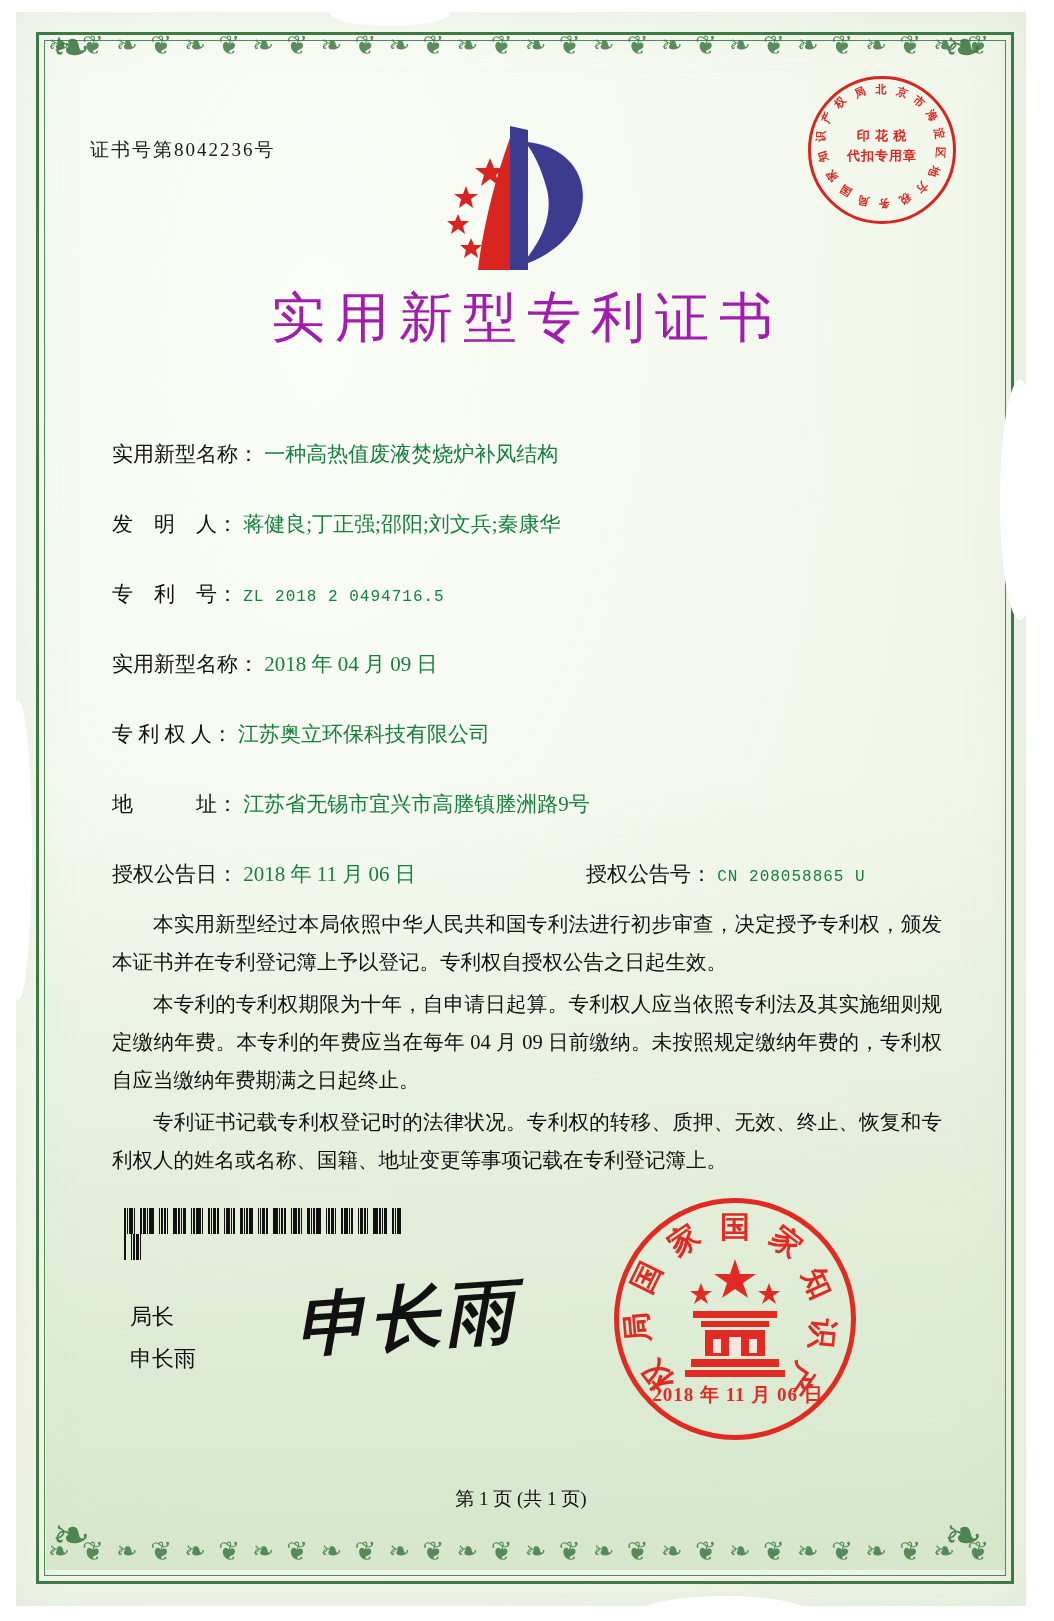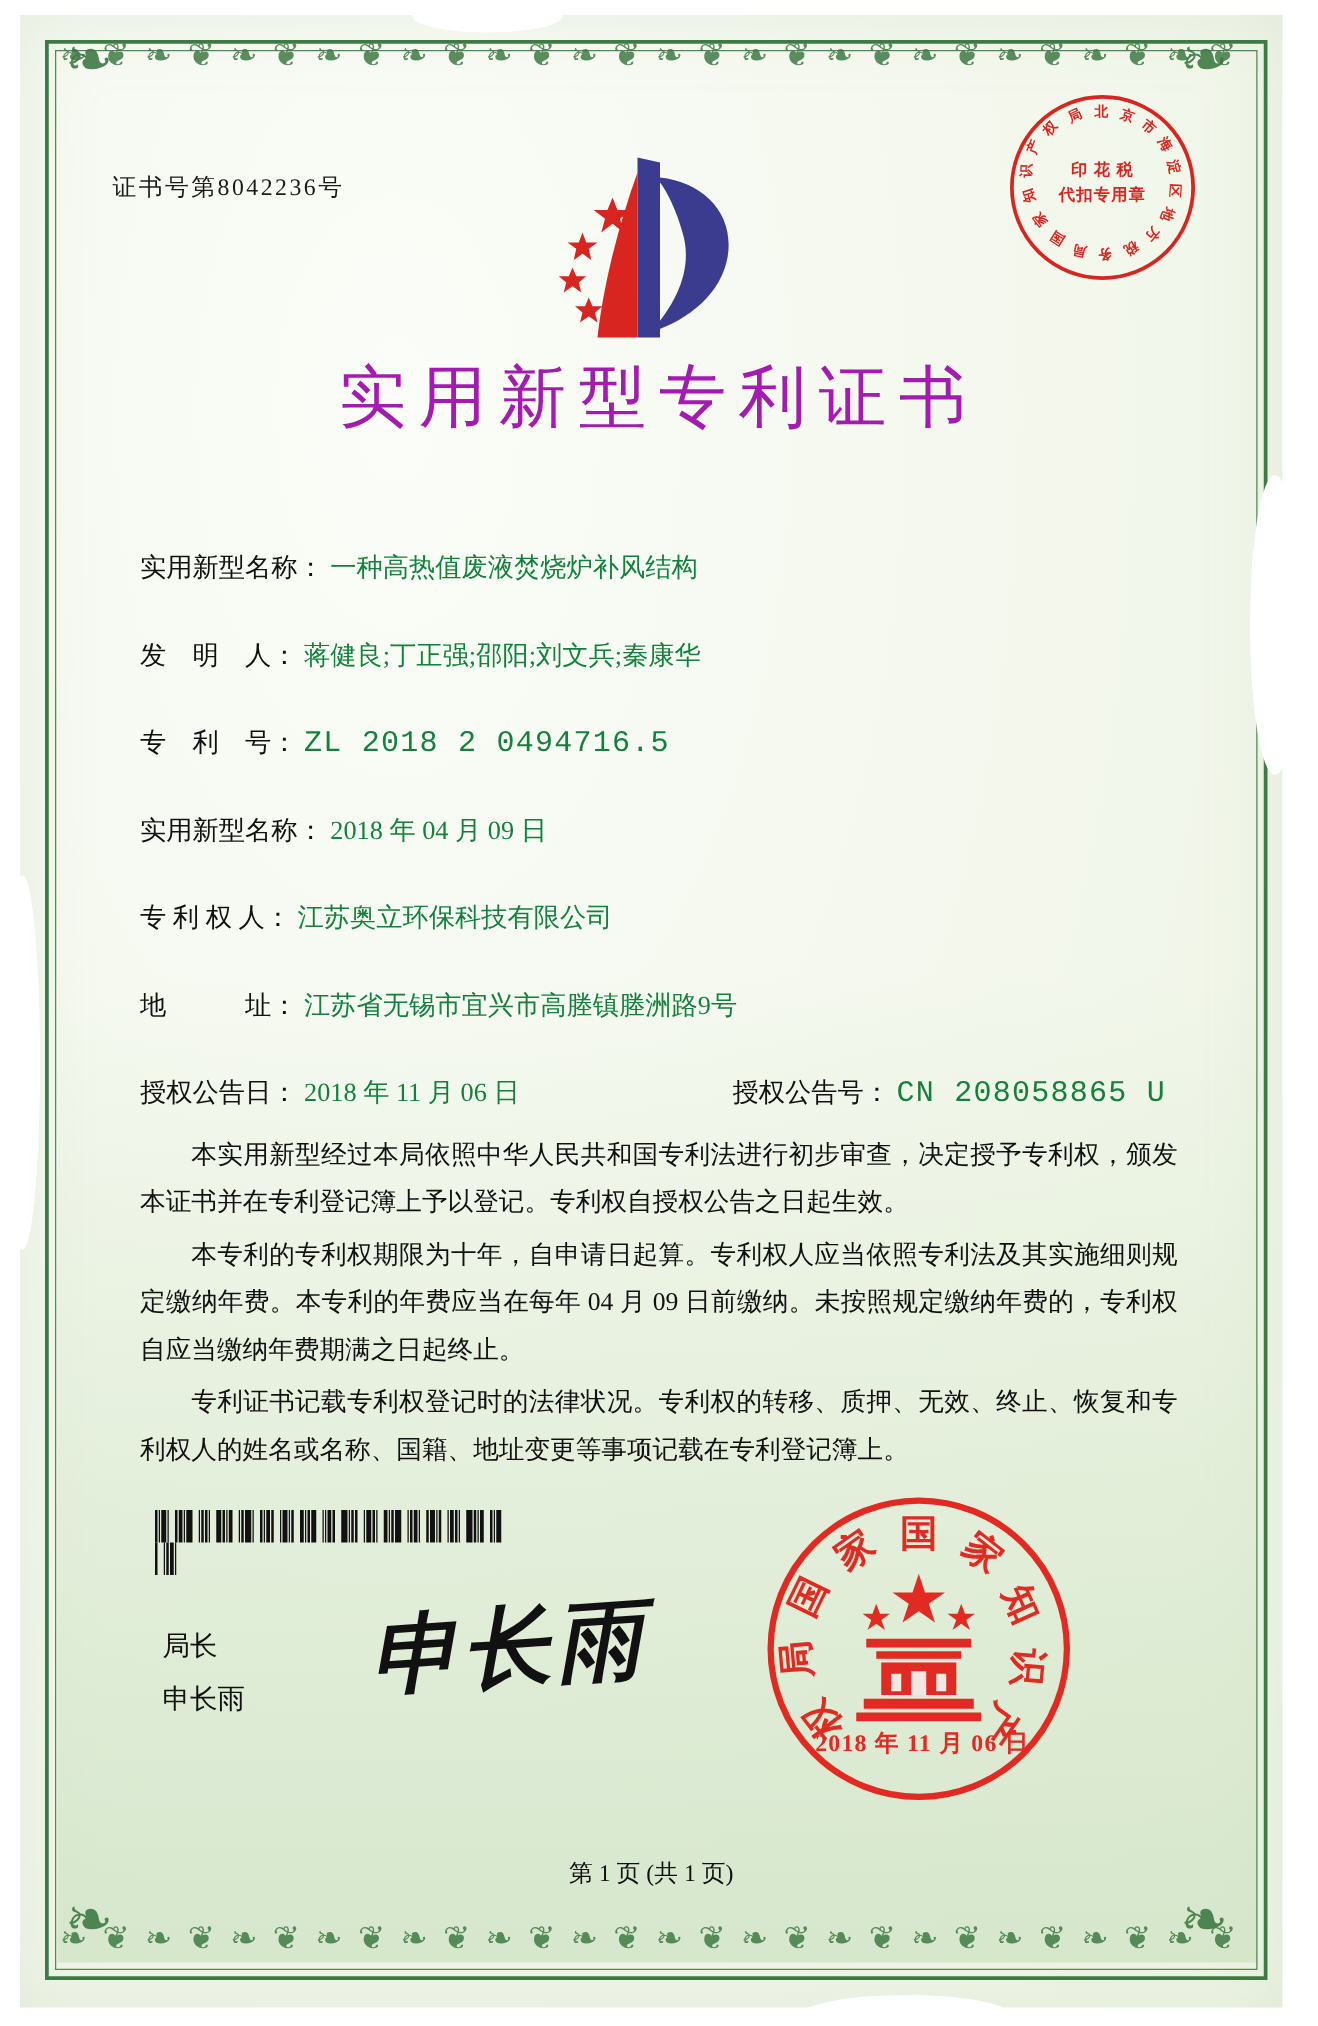--- a/index.html
+++ b/index.html
@@ -171,21 +171,21 @@
     white-space: nowrap;
   }
   .field .lbl {
     display: inline-block;
     color: #111;
   }
   .field .val {
     display: inline-block;
     color: #15803d;
   }
-  .mono { font-family: "Liberation Mono", monospace; font-size: 24px; letter-spacing: 1px; }
+  .mono { font-family: "Liberation Mono", monospace; font-size: 16px; letter-spacing: 1px; }
 
   
   #body-text {
     position: absolute;
     left: 112px;
     top: 905px;
     width: 830px;
     font-size: 20.5px;
     line-height: 38px;
     color: #111;

